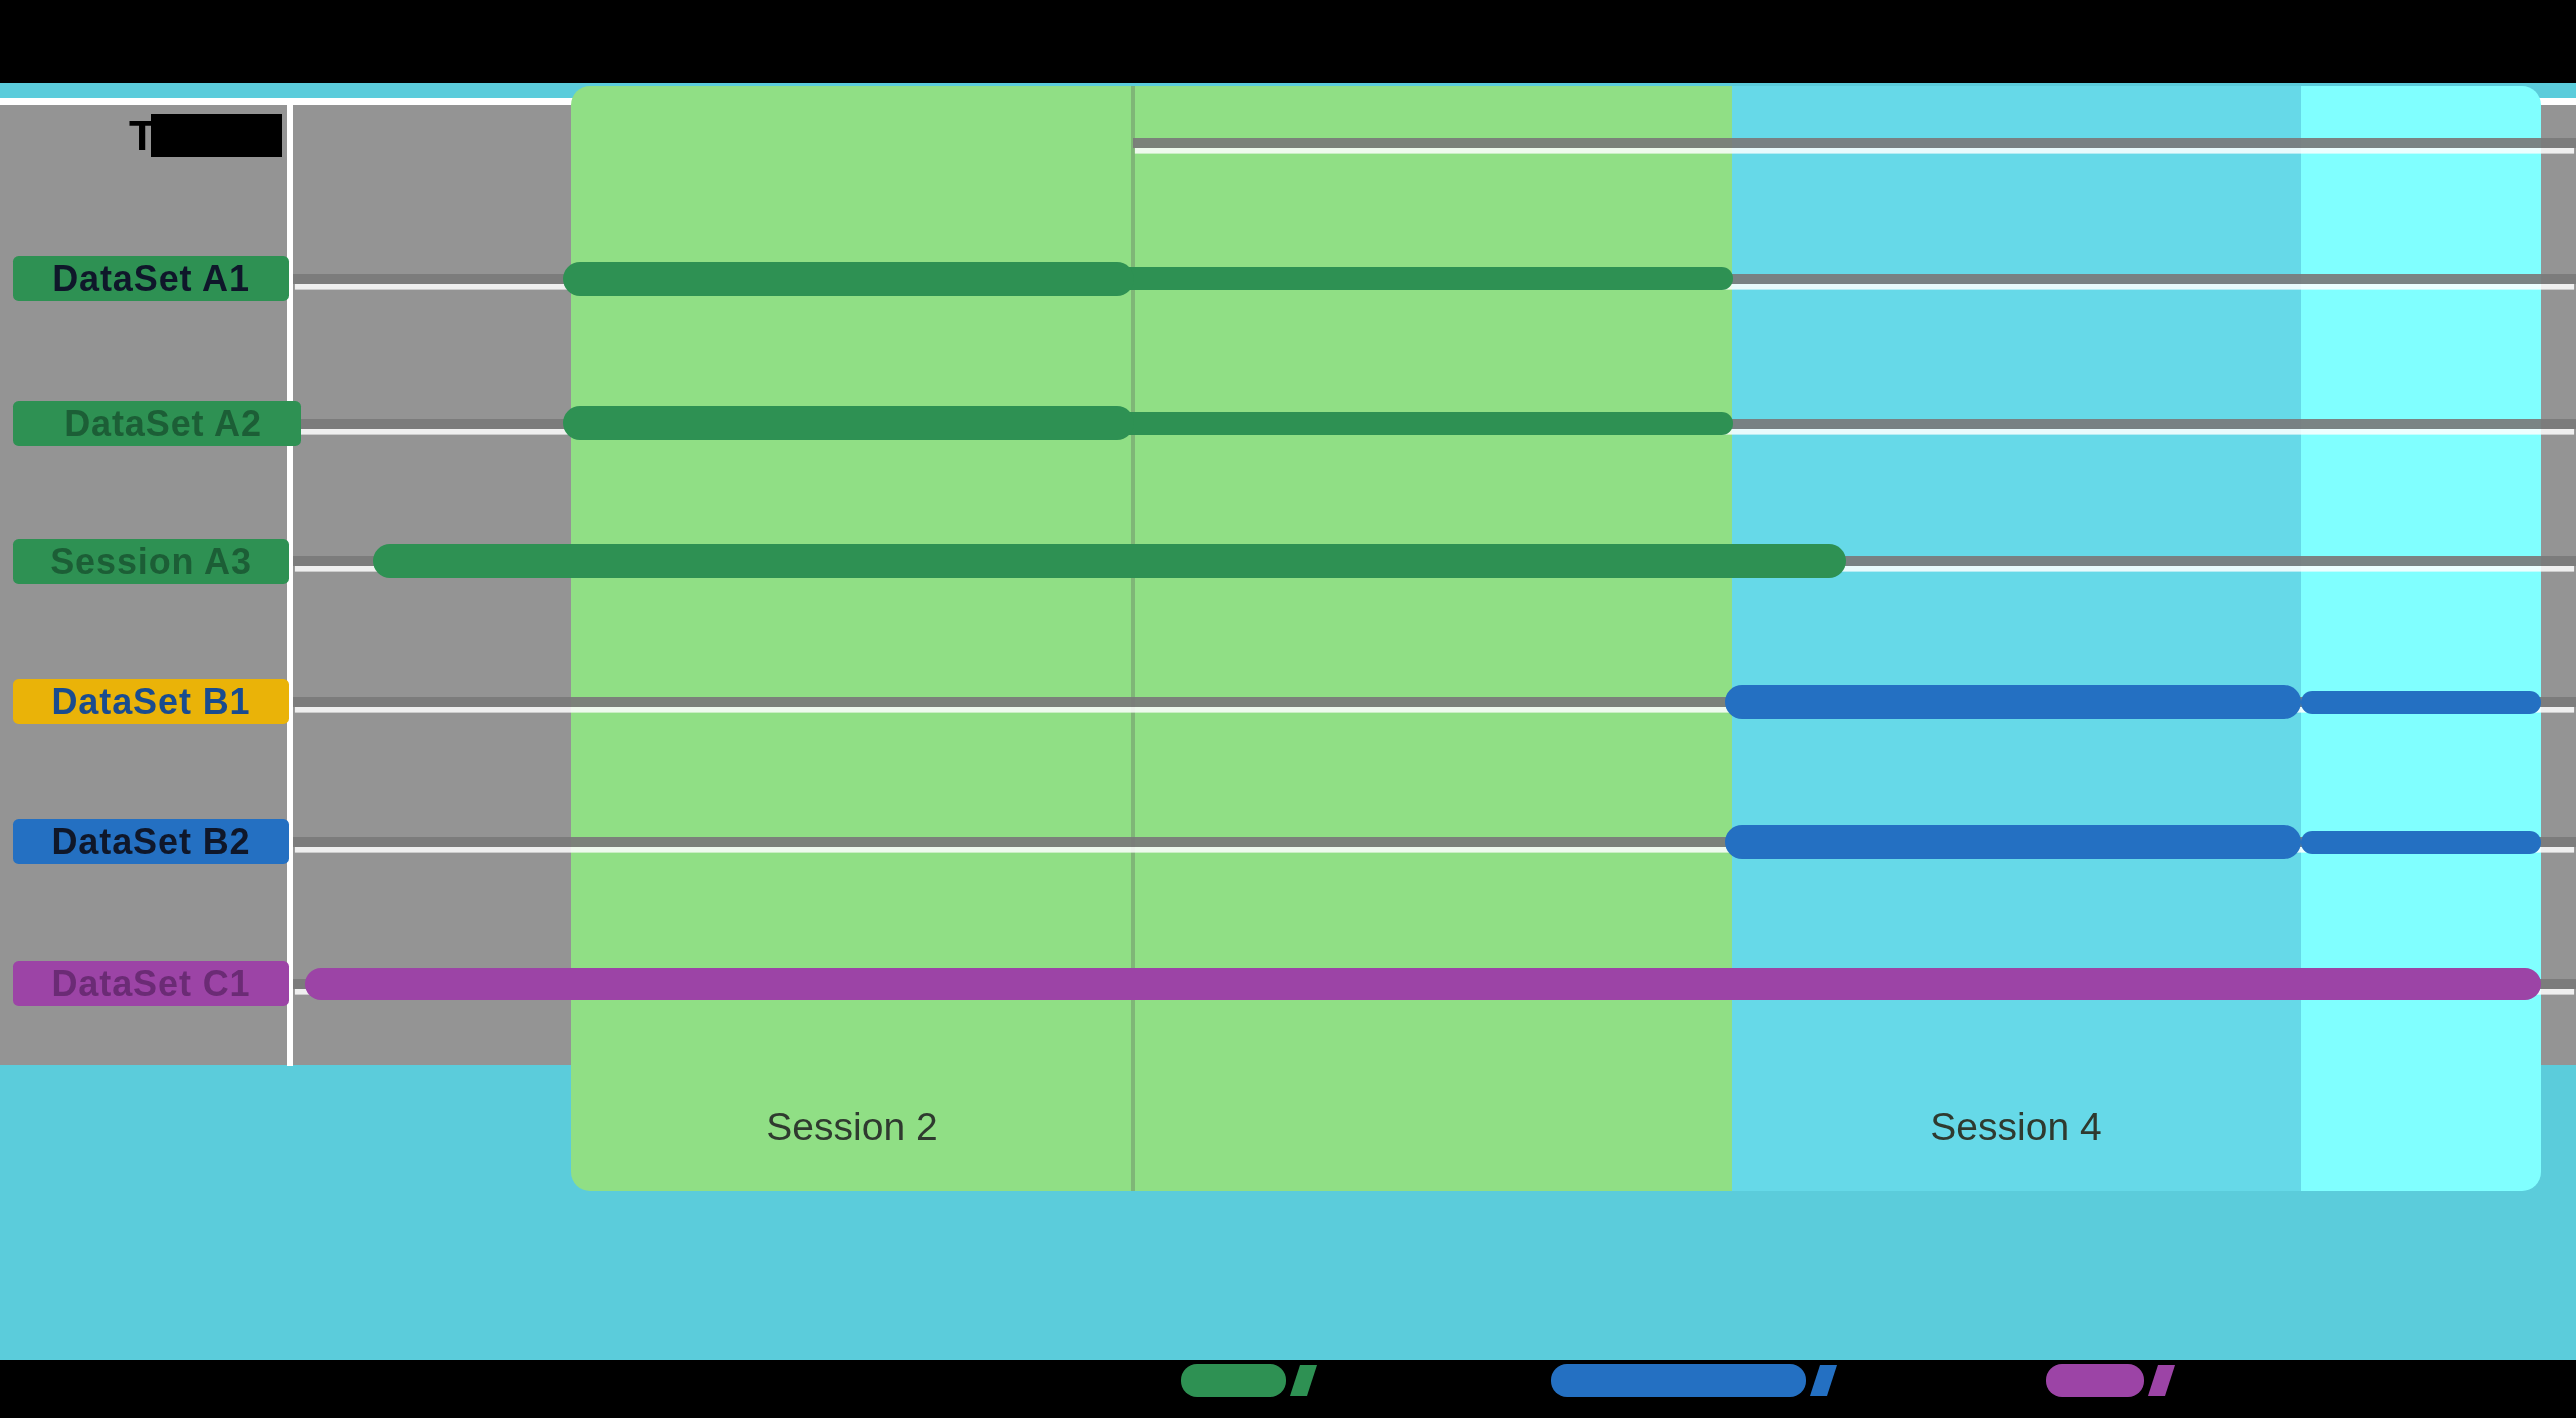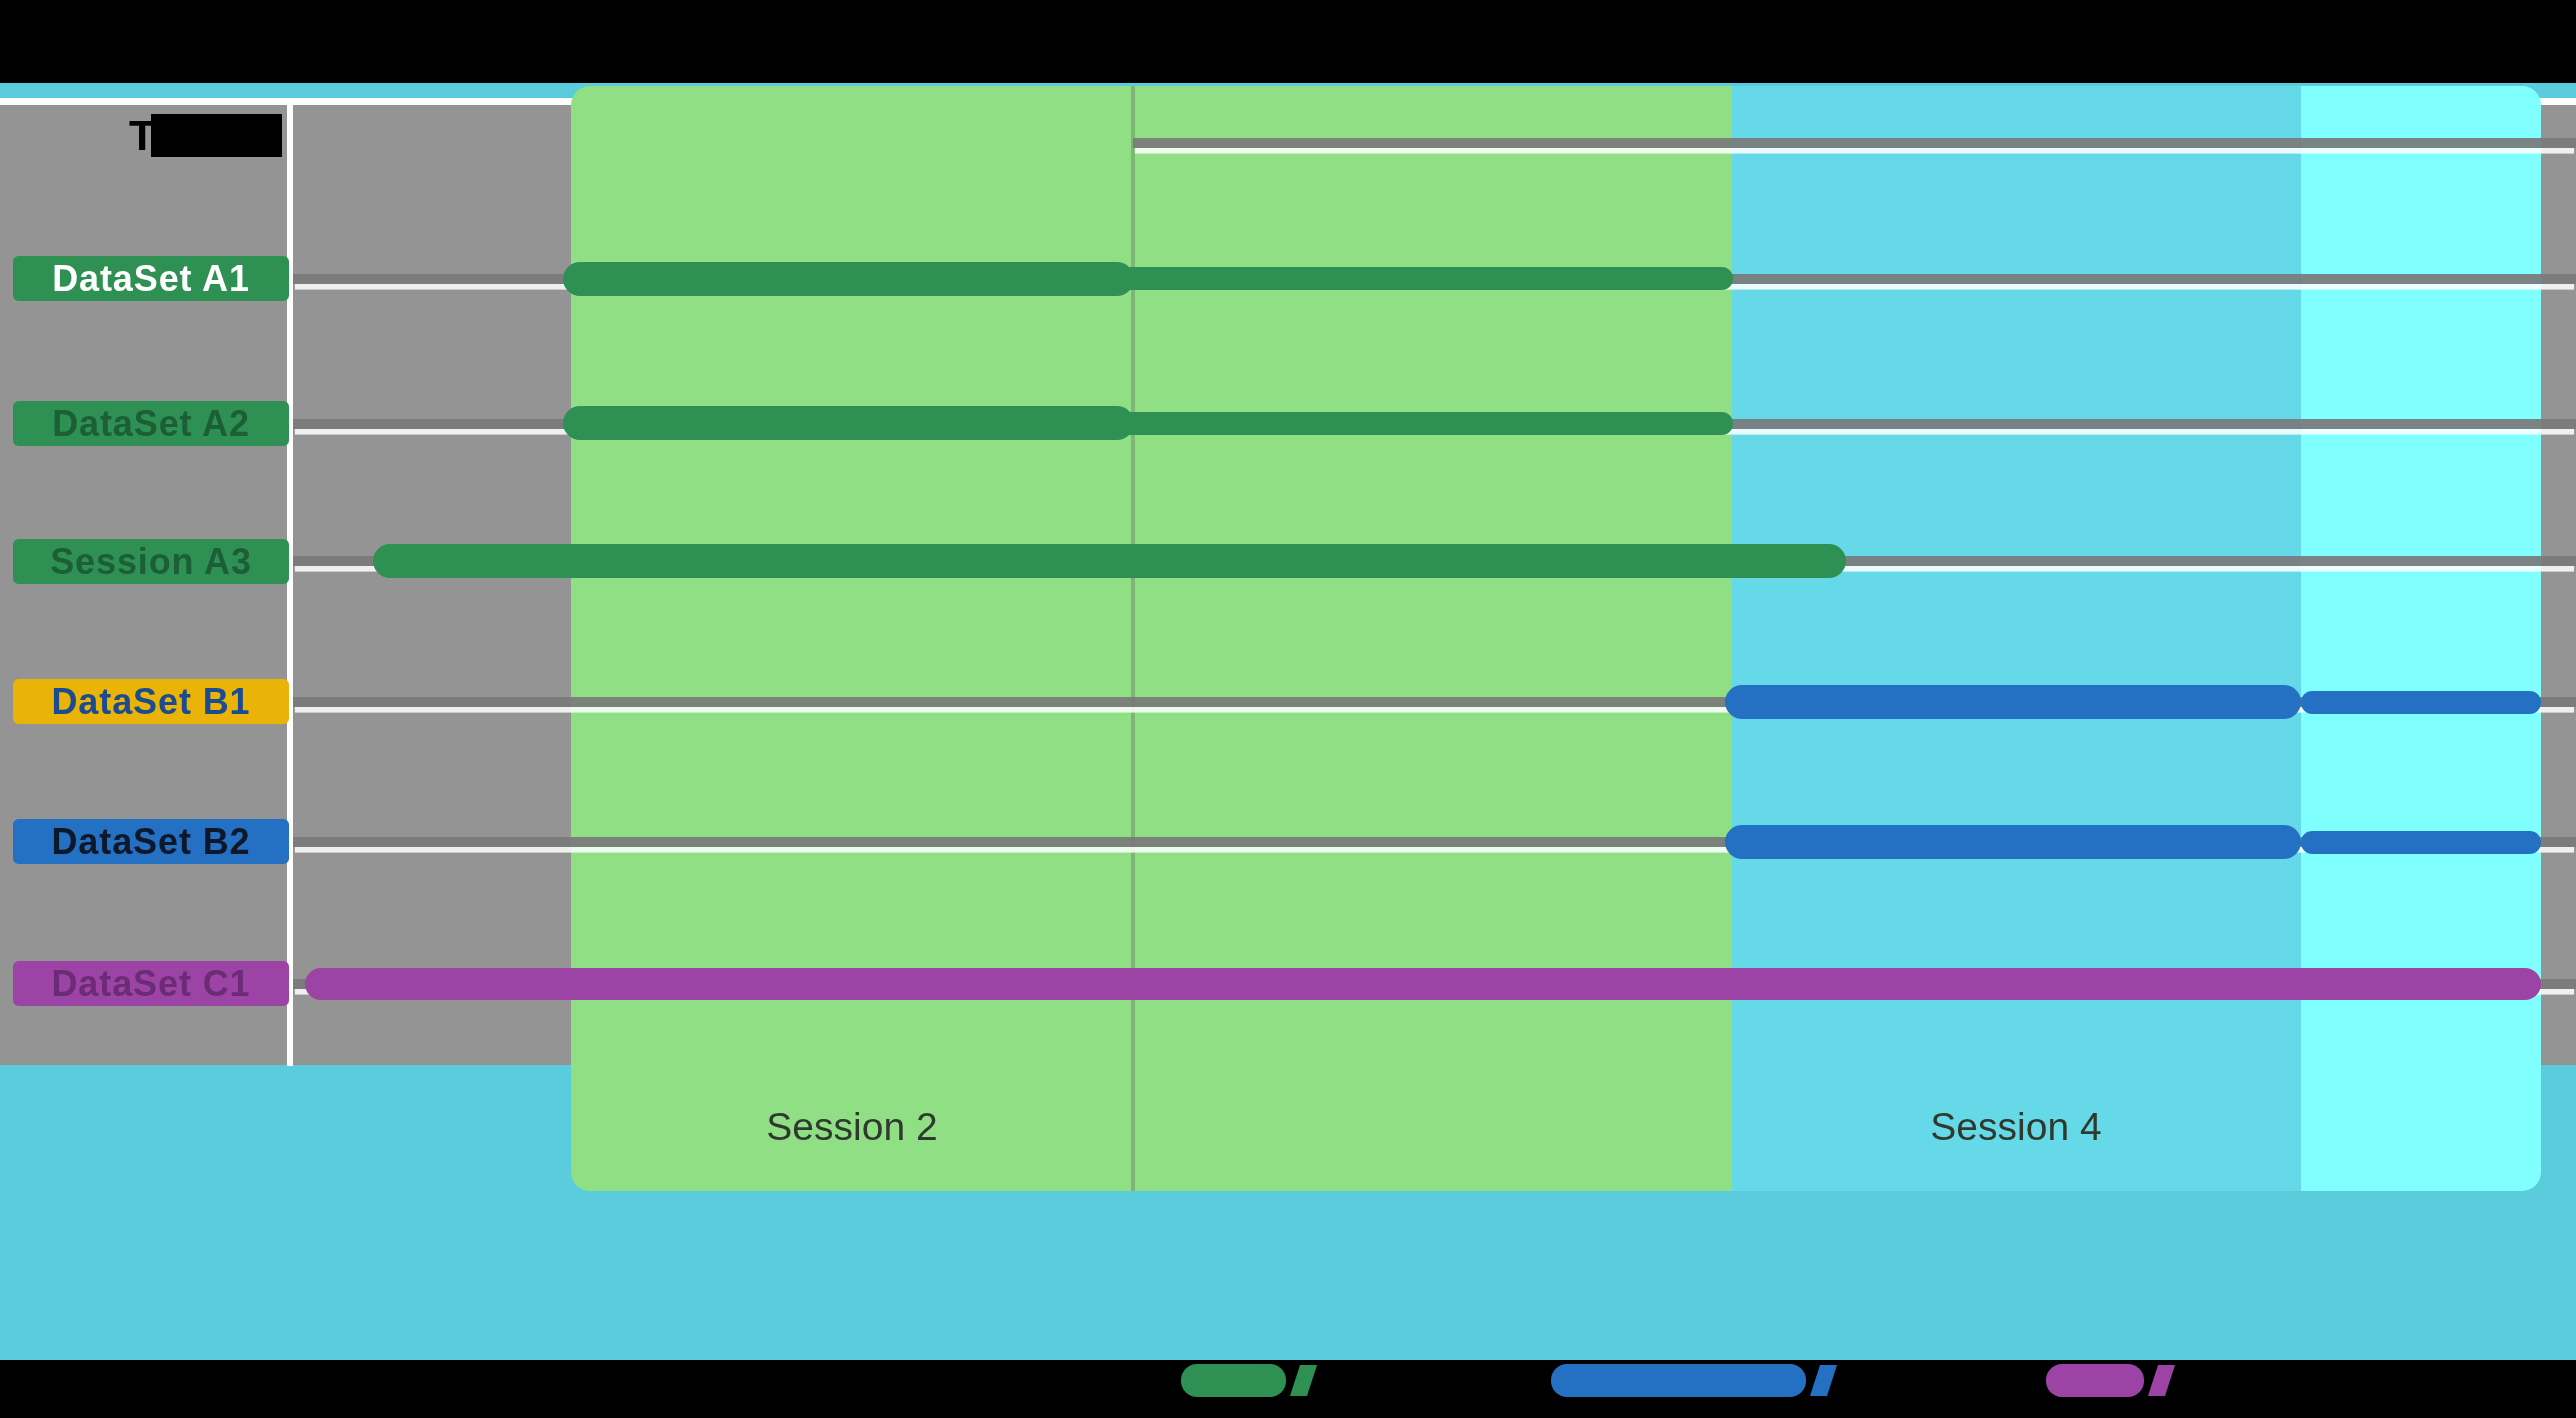--- a/index.html
+++ b/index.html
@@ -48,25 +48,25 @@
   <div class="abs band" id="band-right" style="background: rgb(128, 255, 255);"></div>
 
   <div class="abs" id="label-separator"></div>
   <div class="abs" id="vgrid-mid"></div>
   <div class="abs hgrid" id="hgrid-top"></div>
 
   <div class="abs" id="rows">
       <div class="abs hgrid row-grid" style="top: 274px;"></div>
       <div class="abs bar-thin" style="left: 571px; top: 267px; width: 1162px; height: 22.5px; background: rgb(46, 145, 83); border-radius: 11.3px;"></div>
       <div class="abs bar" style="left: 563px; top: 262px; width: 571px; height: 34px; background: rgb(46, 145, 83); border-radius: 17px;"></div>
-      <div class="abs pill" style="top: 256px; background: rgb(46, 145, 83); color: #ffffff;">DataSet A1</div>
+      <div class="abs pill" style="top: 256px; background: rgb(46, 145, 83); color: #0f172a;">DataSet A1</div>
       <div class="abs hgrid row-grid" style="top: 419px;"></div>
       <div class="abs bar-thin" style="left: 571px; top: 412px; width: 1162px; height: 22.5px; background: rgb(46, 145, 83); border-radius: 11.3px;"></div>
       <div class="abs bar" style="left: 563px; top: 406px; width: 571px; height: 34px; background: rgb(46, 145, 83); border-radius: 17px;"></div>
-      <div class="abs pill" style="top: 401px; background: rgb(46, 145, 83); color: rgb(28, 94, 54);">DataSet A2</div>
+      <div class="abs pill" style="top: 401px; background: rgb(46, 145, 83); color: rgb(28, 94, 54); padding-left: 12px;">DataSet A2</div>
       <div class="abs hgrid row-grid" style="top: 556px;"></div>
       <div class="abs bar" style="left: 373px; top: 544px; width: 1473px; height: 34px; background: rgb(46, 145, 83); border-radius: 17px;"></div>
       <div class="abs pill" style="top: 539px; background: rgb(46, 145, 83); color: rgb(28, 94, 54);">Session A3</div>
       <div class="abs hgrid row-grid" style="top: 697px;"></div>
       <div class="abs bar-thin" style="left: 2301px; top: 691px; width: 240px; height: 22.5px; background: rgb(36, 112, 194); border-radius: 11.3px;"></div>
       <div class="abs bar" style="left: 1725px; top: 685px; width: 576px; height: 34px; background: rgb(36, 112, 194); border-radius: 17px;"></div>
       <div class="abs pill" style="top: 679px; background: #eab308; color: rgb(26, 76, 143);">DataSet B1</div>
       <div class="abs hgrid row-grid" style="top: 837px;"></div>
       <div class="abs bar-thin" style="left: 2301px; top: 831px; width: 240px; height: 22.5px; background: rgb(36, 112, 194); border-radius: 11.3px;"></div>
       <div class="abs bar" style="left: 1725px; top: 825px; width: 576px; height: 34px; background: rgb(36, 112, 194); border-radius: 17px;"></div>

